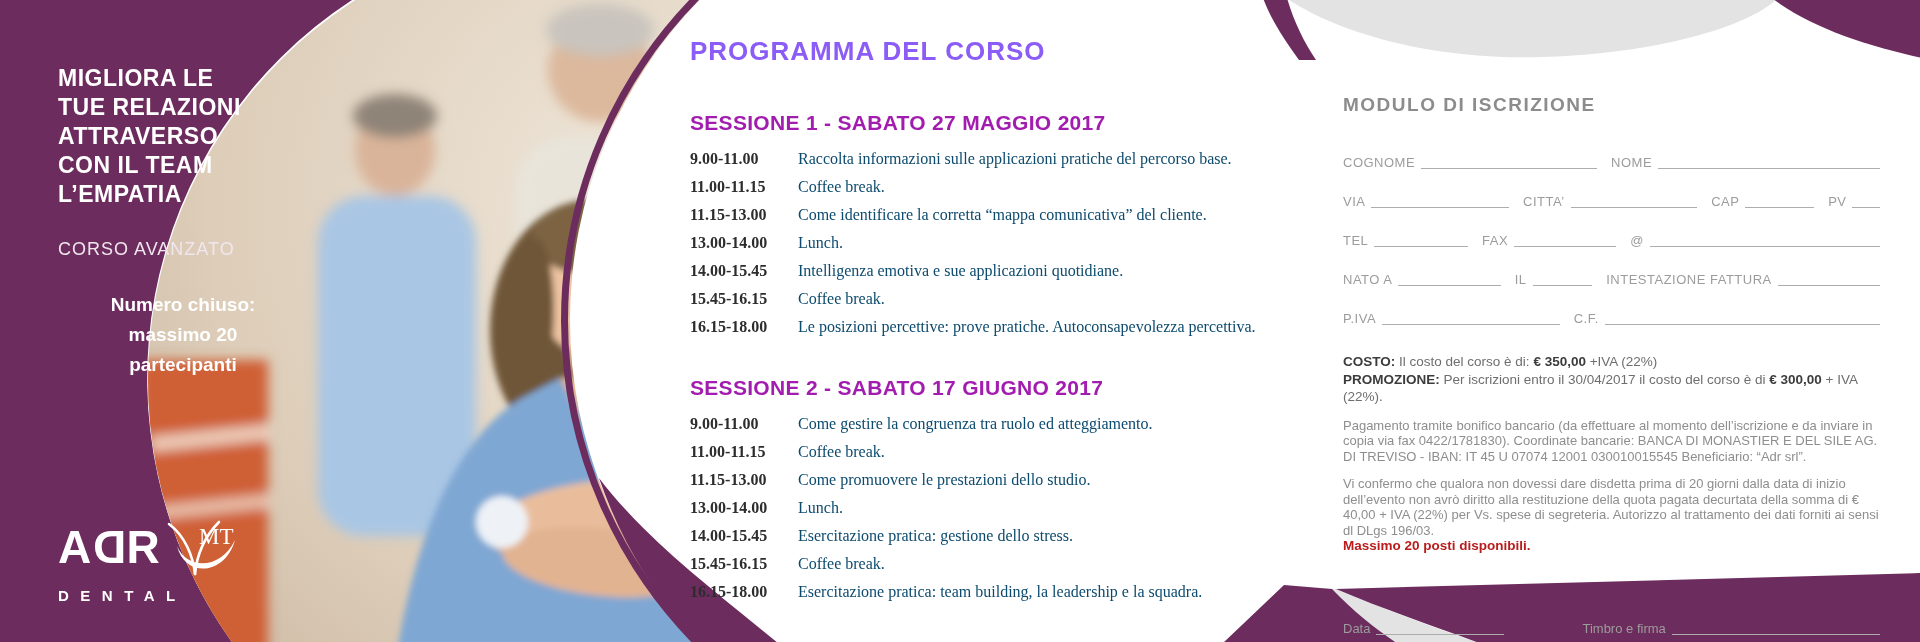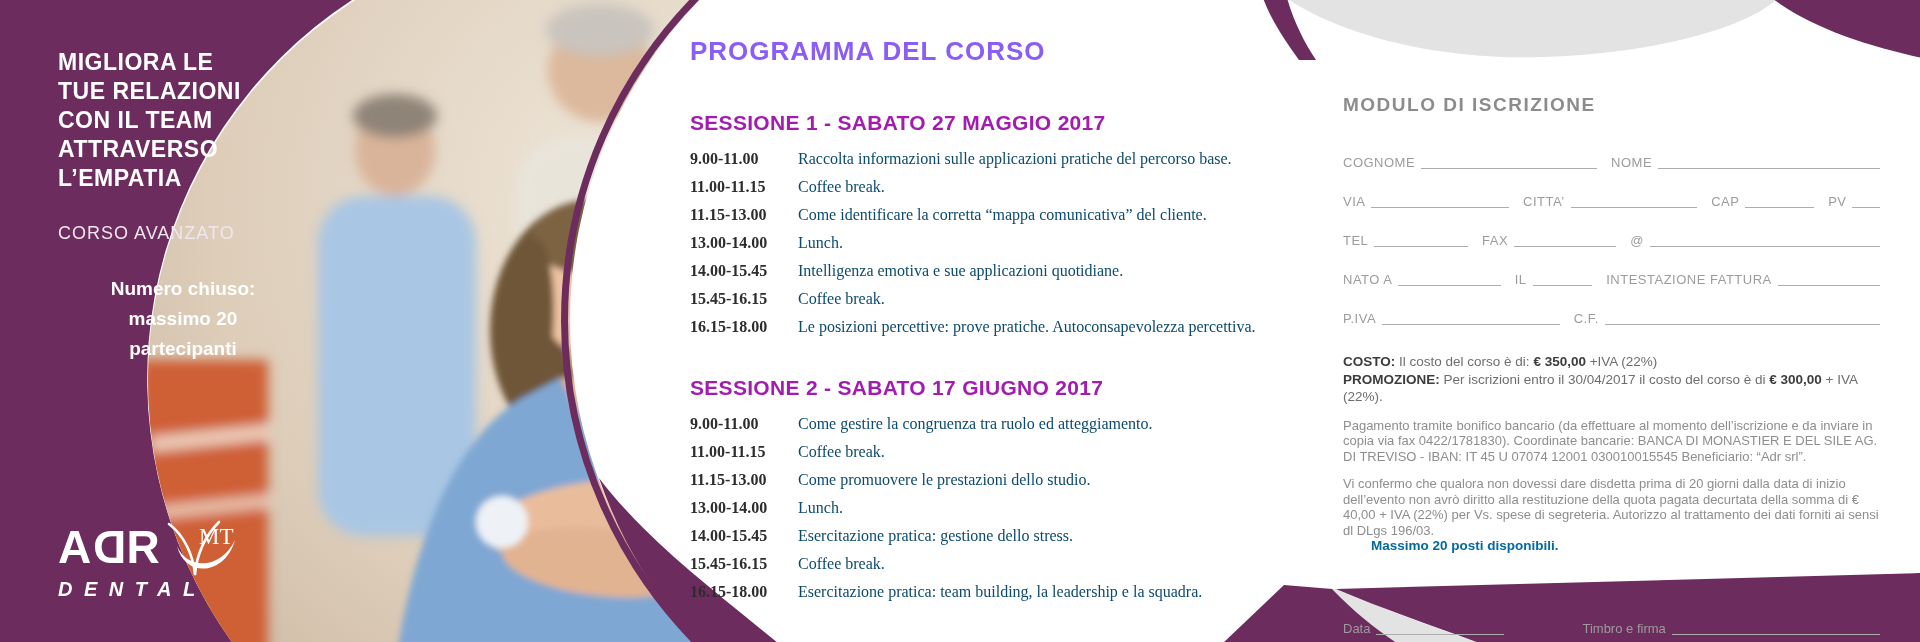--- a/index.html
+++ b/index.html
@@ -1,30 +1,30 @@
 <!DOCTYPE html>
 <html><head>
 <meta charset="utf-8">
 <style>
   html,body{margin:0;padding:0;}
   body{font-family:"Liberation Sans",sans-serif;}
   .page{position:relative;width:1920px;height:642px;background:#ffffff;overflow:hidden;}
   .bg-art{position:absolute;left:0;top:0;z-index:0;}
 
   
-  .left-panel{position:absolute;left:58px;top:48px;width:250px;z-index:3;color:#ffffff;}
+  .left-panel{position:absolute;left:58px;top:64px;width:250px;z-index:3;color:#ffffff;}
   .headline{font-size:23px;font-weight:bold;line-height:29px;letter-spacing:0.5px;}
   .subtitle{margin-top:30px;font-size:18px;letter-spacing:1px;color:#f0e7ee;}
   .capacity{margin-top:30px;font-size:19px;font-weight:bold;line-height:30px;text-align:center;}
   .logo{position:absolute;left:58px;top:524px;z-index:3;color:#fff;}
   .logo-top{display:flex;align-items:flex-start;height:52px;}
   .logo-letters{font-size:46px;font-weight:bold;letter-spacing:1px;line-height:46px;}
   .l-d{display:inline-block;transform:scaleX(-1);}
   .mt-icon{margin-left:2px;margin-top:-4px;}
-  .logo-word{margin-top:2px;font-size:20px;letter-spacing:11.5px;font-weight:bold;font-style:italic;}
+  .logo-word{margin-top:11px;font-size:15px;letter-spacing:11.5px;font-weight:bold;}
 
   
   .programma{position:absolute;left:690px;top:36px;width:578px;z-index:3;}
   .prog-title{margin:0 0 44px 0;font-size:26px;font-weight:bold;letter-spacing:1px;color:#8b5cf6;}
   .sess-title{margin:0 0 13px 0;font-size:21px;font-weight:bold;letter-spacing:0.3px;color:#a21caf;}
   .sess2{margin-top:38px;}
   .prow{display:flex;font-size:16px;line-height:22px;margin-bottom:6px;font-family:Liberation Serif, serif;}
   .ptime{flex:none;width:108px;font-weight:bold;color:#2d2d2d;}
   .pdesc{flex:1;color:#0c4a6e;}
 
@@ -32,21 +32,21 @@
   .modulo{position:absolute;left:1343px;top:94px;width:537px;z-index:3;}
   .mod-title{margin:0 0 38px 0;font-size:19px;font-weight:bold;letter-spacing:1.5px;color:#8c8c8c;}
   .frow{display:flex;align-items:flex-end;margin-bottom:24px;height:15px;font-size:13px;color:#9c9c9c;letter-spacing:0.5px;}
   .flabel{white-space:nowrap;margin-right:6px;line-height:13px;}
   .fline{border-bottom:1px solid #adadad;height:13px;}
   .fgap{width:14px;flex:none;}
   .cost-block{margin-top:28px;font-size:13.5px;color:#6e6e6e;line-height:17.5px;}
   .cl-label{font-weight:bold;color:#3c3c3c;}
   .cl-strong{font-weight:bold;color:#3c3c3c;}
   .para{margin-top:12px;font-size:13px;line-height:15.5px;color:#8e8e8e;}
-  .massimo{font-size:13.5px;font-weight:bold;color:#0369a1;line-height:16px;margin-left:28px;}
+  .massimo{font-size:13.5px;font-weight:bold;color:#b91c1c;line-height:16px;}
   .sig-row{display:flex;align-items:flex-end;margin-top:66px;height:15px;font-size:13px;color:#9c9c9c;}
 </style>
 </head>
 <body>
 
 <div class="page">
 
   <svg class="bg-art" width="1920" height="642" viewBox="0 0 1920 642">
     <defs>
       <clipPath id="photoClip">
@@ -110,22 +110,22 @@
 
     <path d="M1286,587 L1336,589 C1390,612 1436,628 1482,644 L1222,644 Z" fill="#e4e3e4"></path>
     <path d="M1284,585 L1332,589 C1356,614 1376,629 1398,644 L1222,644 Z" fill="#6d2c5e"></path>
     <path d="M1336,589 L1922,573 L1922,644 L1482,644 C1436,627 1388,611 1336,589 Z" fill="#6d2c5e"></path>
   </svg>
 
   <aside class="left-panel">
     <h1 class="headline" style="margin:0;">
         <div>MIGLIORA LE</div>
         <div>TUE RELAZIONI</div>
+        <div>ATTRAVERSO</div>
         <div>CON IL TEAM</div>
-        <div>ATTRAVERSO</div>
         <div>L’EMPATIA</div>
       </h1>
     <div class="subtitle">CORSO AVANZATO</div>
     <div class="capacity">
         <div>Numero chiuso:</div>
         <div>massimo 20</div>
         <div>partecipanti</div>
       </div>
   </aside>
 

